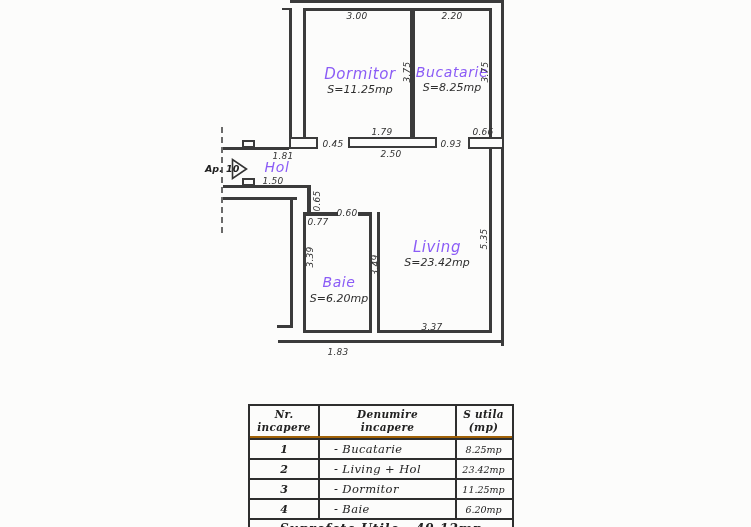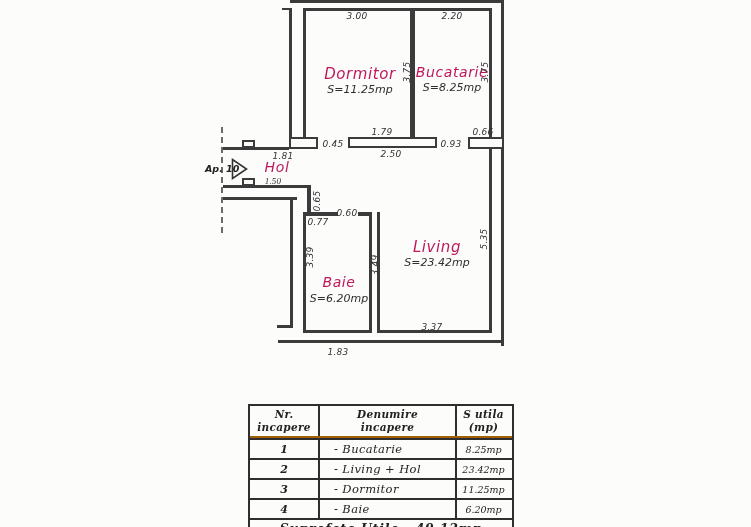--- a/index.html
+++ b/index.html
@@ -7,21 +7,21 @@
          font-family:"DejaVu Sans",sans-serif;color:#2b2b2b;}
   
   .w{position:absolute;background:#3b3b3b;}
   .wo{position:absolute;background:#fcfcfb;border:2px solid #3b3b3b;box-sizing:border-box;}
   .dash{position:absolute;border-left:2px dashed #6a6a6a;width:0;}
   
   .dim{position:absolute;font:italic 400 9px "DejaVu Sans",sans-serif;color:#333;
        white-space:nowrap;transform:translateX(-50%);letter-spacing:.2px;}
   .dimv{position:absolute;font:italic 400 9px "DejaVu Sans",sans-serif;color:#333;
         white-space:nowrap;transform:translate(-50%,-50%) rotate(-90deg);letter-spacing:.2px;}
-  .rname{position:absolute;font:italic 400 15px "DejaVu Sans",sans-serif;color:#be185d;
+  .rname{position:absolute;font:italic 400 15px "DejaVu Sans",sans-serif;color:#8b5cf6;
          white-space:nowrap;transform:translateX(-50%);letter-spacing:.6px;}
   .rarea{position:absolute;font:italic 400 11px "DejaVu Sans",sans-serif;color:#2e2e2e;
          white-space:nowrap;transform:translateX(-50%);}
   .aplabel{position:absolute;font:italic 700 9.5px "DejaVu Sans",sans-serif;color:#222;white-space:nowrap;}
   
   .atable{position:absolute;left:248px;top:404px;width:262px;border:2px solid #2e2e2e;
           background:#fcfcfb;font-family:"DejaVu Serif",serif;color:#222;box-sizing:content-box;}
   .thead{display:grid;grid-template-columns:70px 137px 53px;height:30px;border-bottom:2px solid #a16207;}
   .th{display:flex;flex-direction:column;justify-content:center;align-items:center;
       font:italic 700 10.5px "DejaVu Serif",serif;line-height:1.25;letter-spacing:.3px;}
@@ -93,21 +93,21 @@
     <div class="rarea" style="left:339px;top:292px;">S=6.20mp</div>
 
     <div class="dim" style="left:357px;top:11px;">3.00</div>
     <div class="dim" style="left:452px;top:11px;">2.20</div>
     <div class="dim" style="left:333px;top:139px;">0.45</div>
     <div class="dim" style="left:382px;top:127px;text-align:right;">1.79</div>
     <div class="dim" style="left:391px;top:149px;">2.50</div>
     <div class="dim" style="left:451px;top:139px;">0.93</div>
     <div class="dim" style="left:483px;top:127px;">0.66</div>
     <div class="dim" style="left:283px;top:151px;">1.81</div>
-    <div class="dim" style="left:273px;top:176px;font-family:Liberation Serif, serif;">1.50</div>
+    <div class="dim" style="left:273px;top:176px;">1.50</div>
     <div class="dim" style="left:318px;top:217px;">0.77</div>
     <div class="dim" style="left:347px;top:208px;">0.60</div>
     <div class="dim" style="left:338px;top:322px;margin-top:25px;">1.83</div>
     <div class="dim" style="left:432px;top:322px;">3.37</div>
 
     <div class="dimv" style="left:407px;top:72px;">3.75</div>
     <div class="dimv" style="left:485px;top:72px;">3.75</div>
     <div class="dimv" style="left:317px;top:201px;">0.65</div>
     <div class="dimv" style="left:310px;top:257px;">3.39</div>
     <div class="dimv" style="left:375px;top:265px;">3.49</div>

